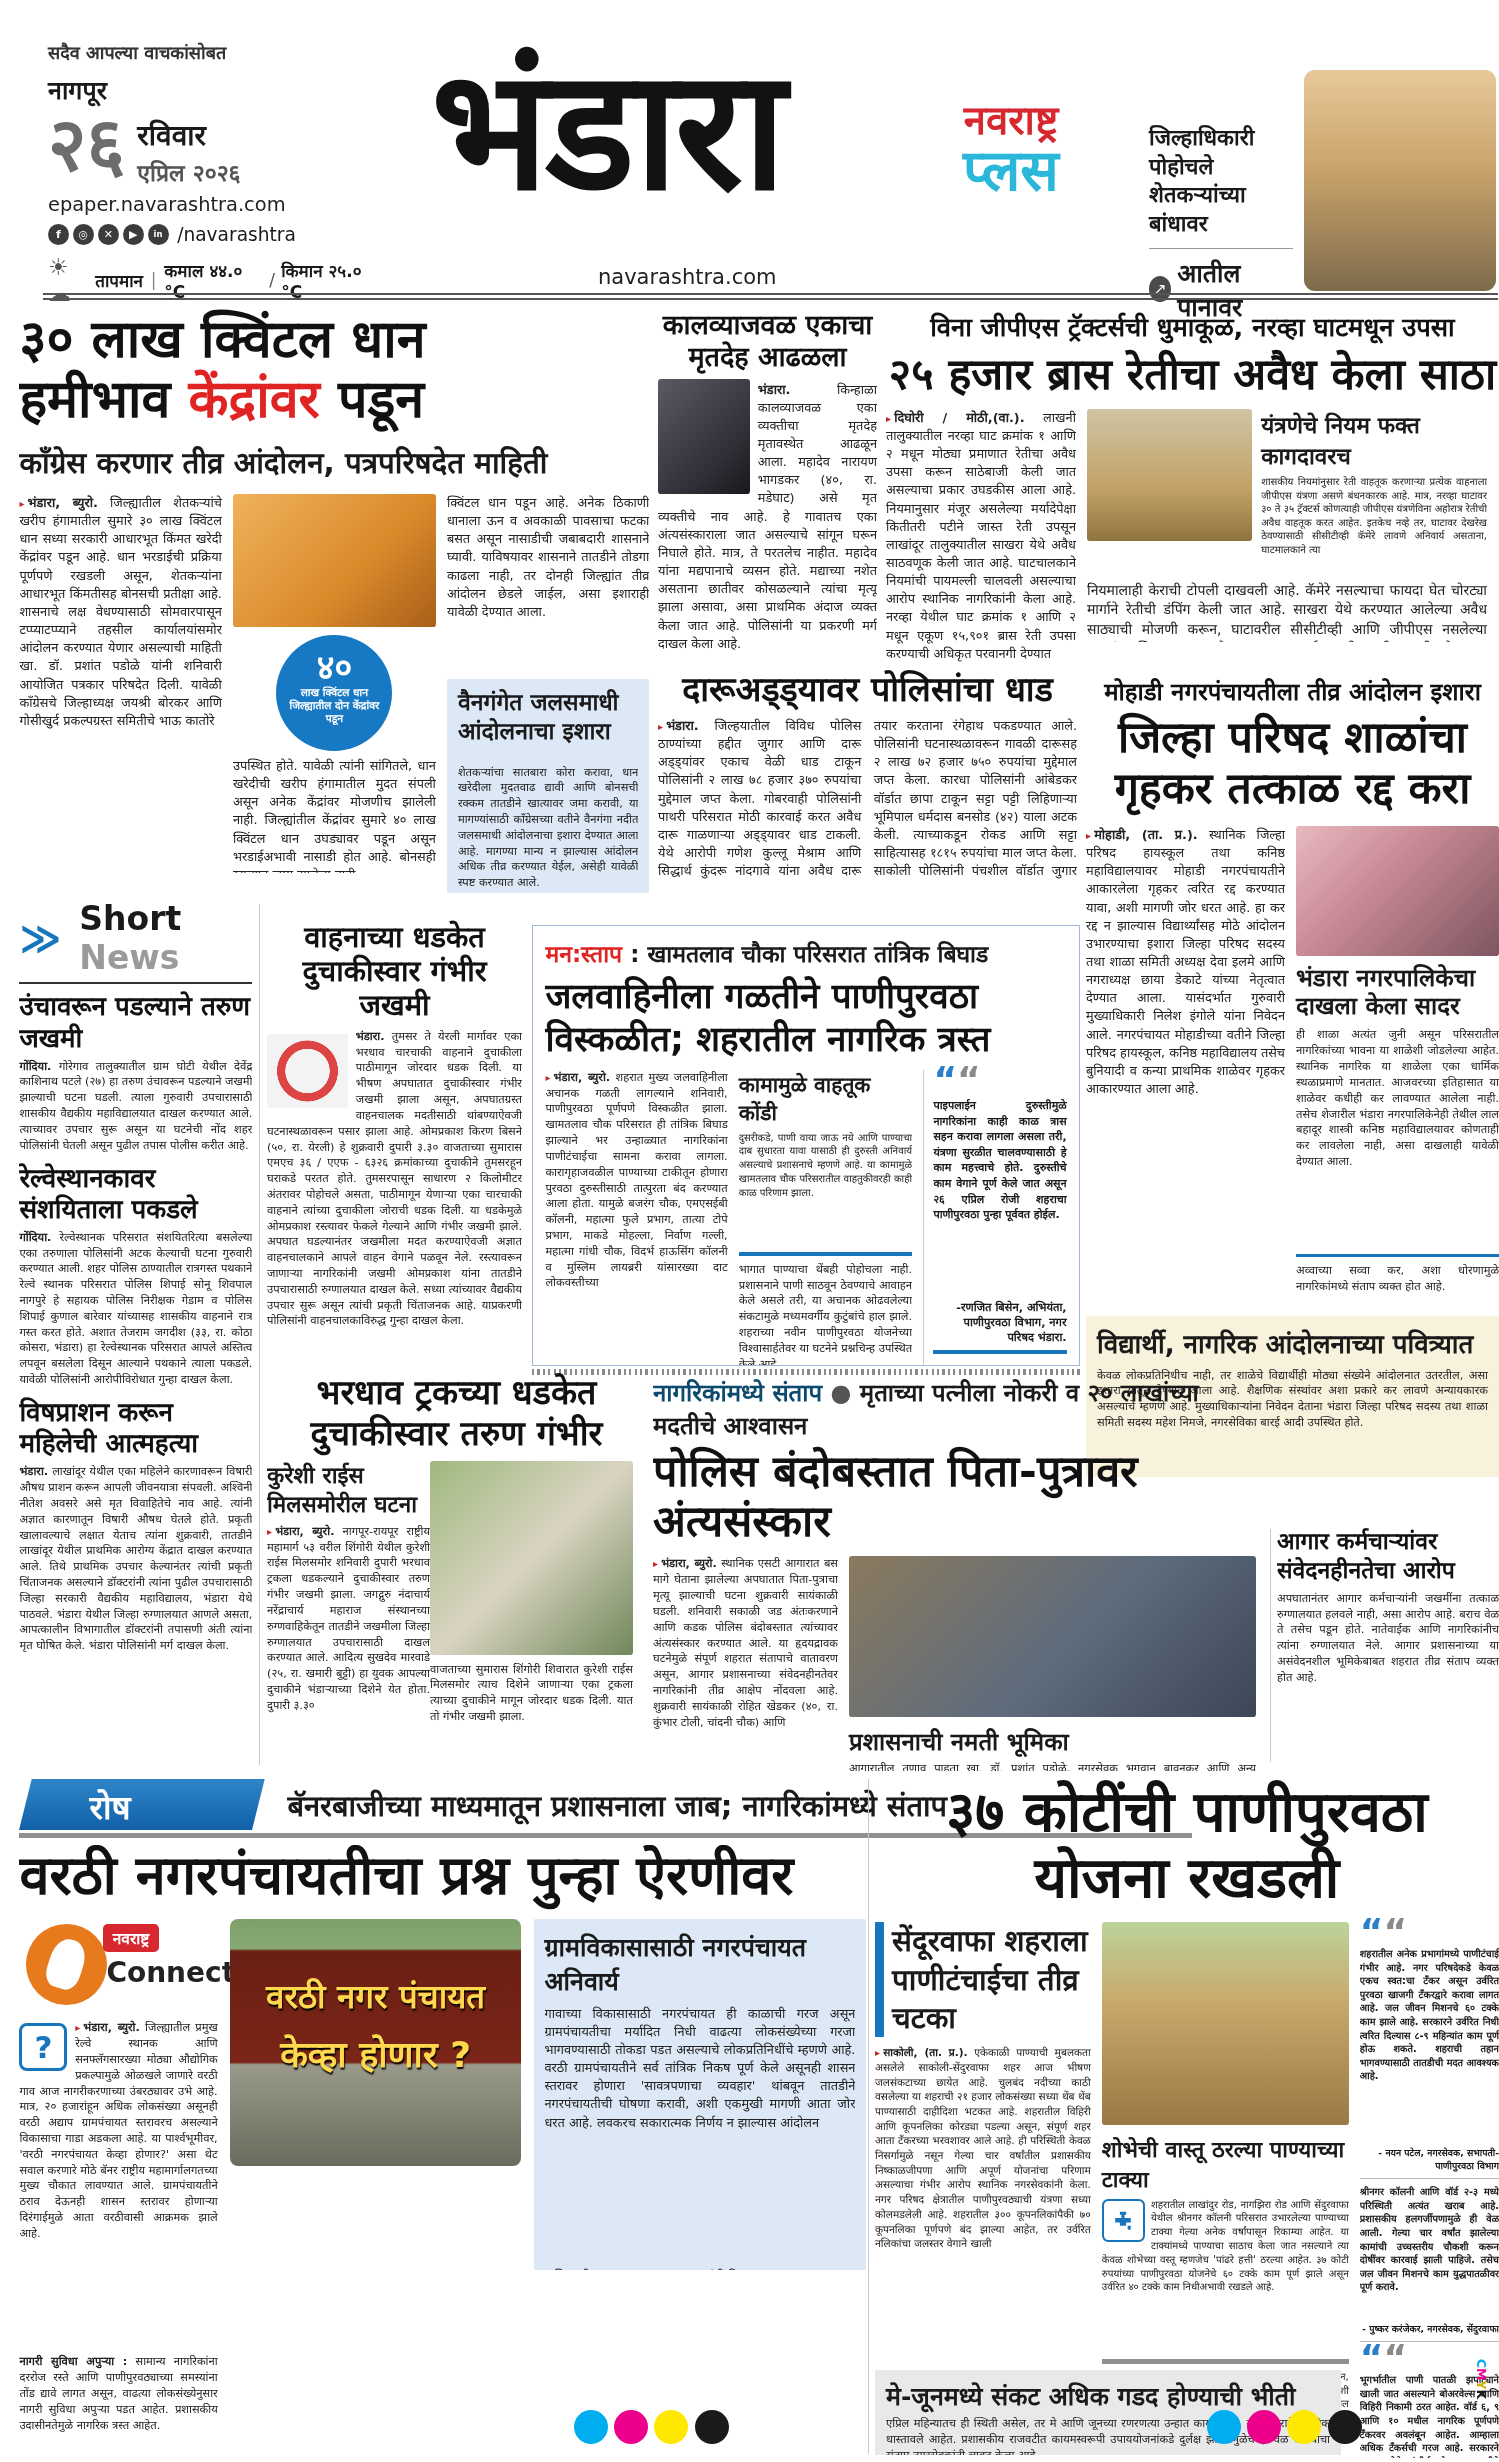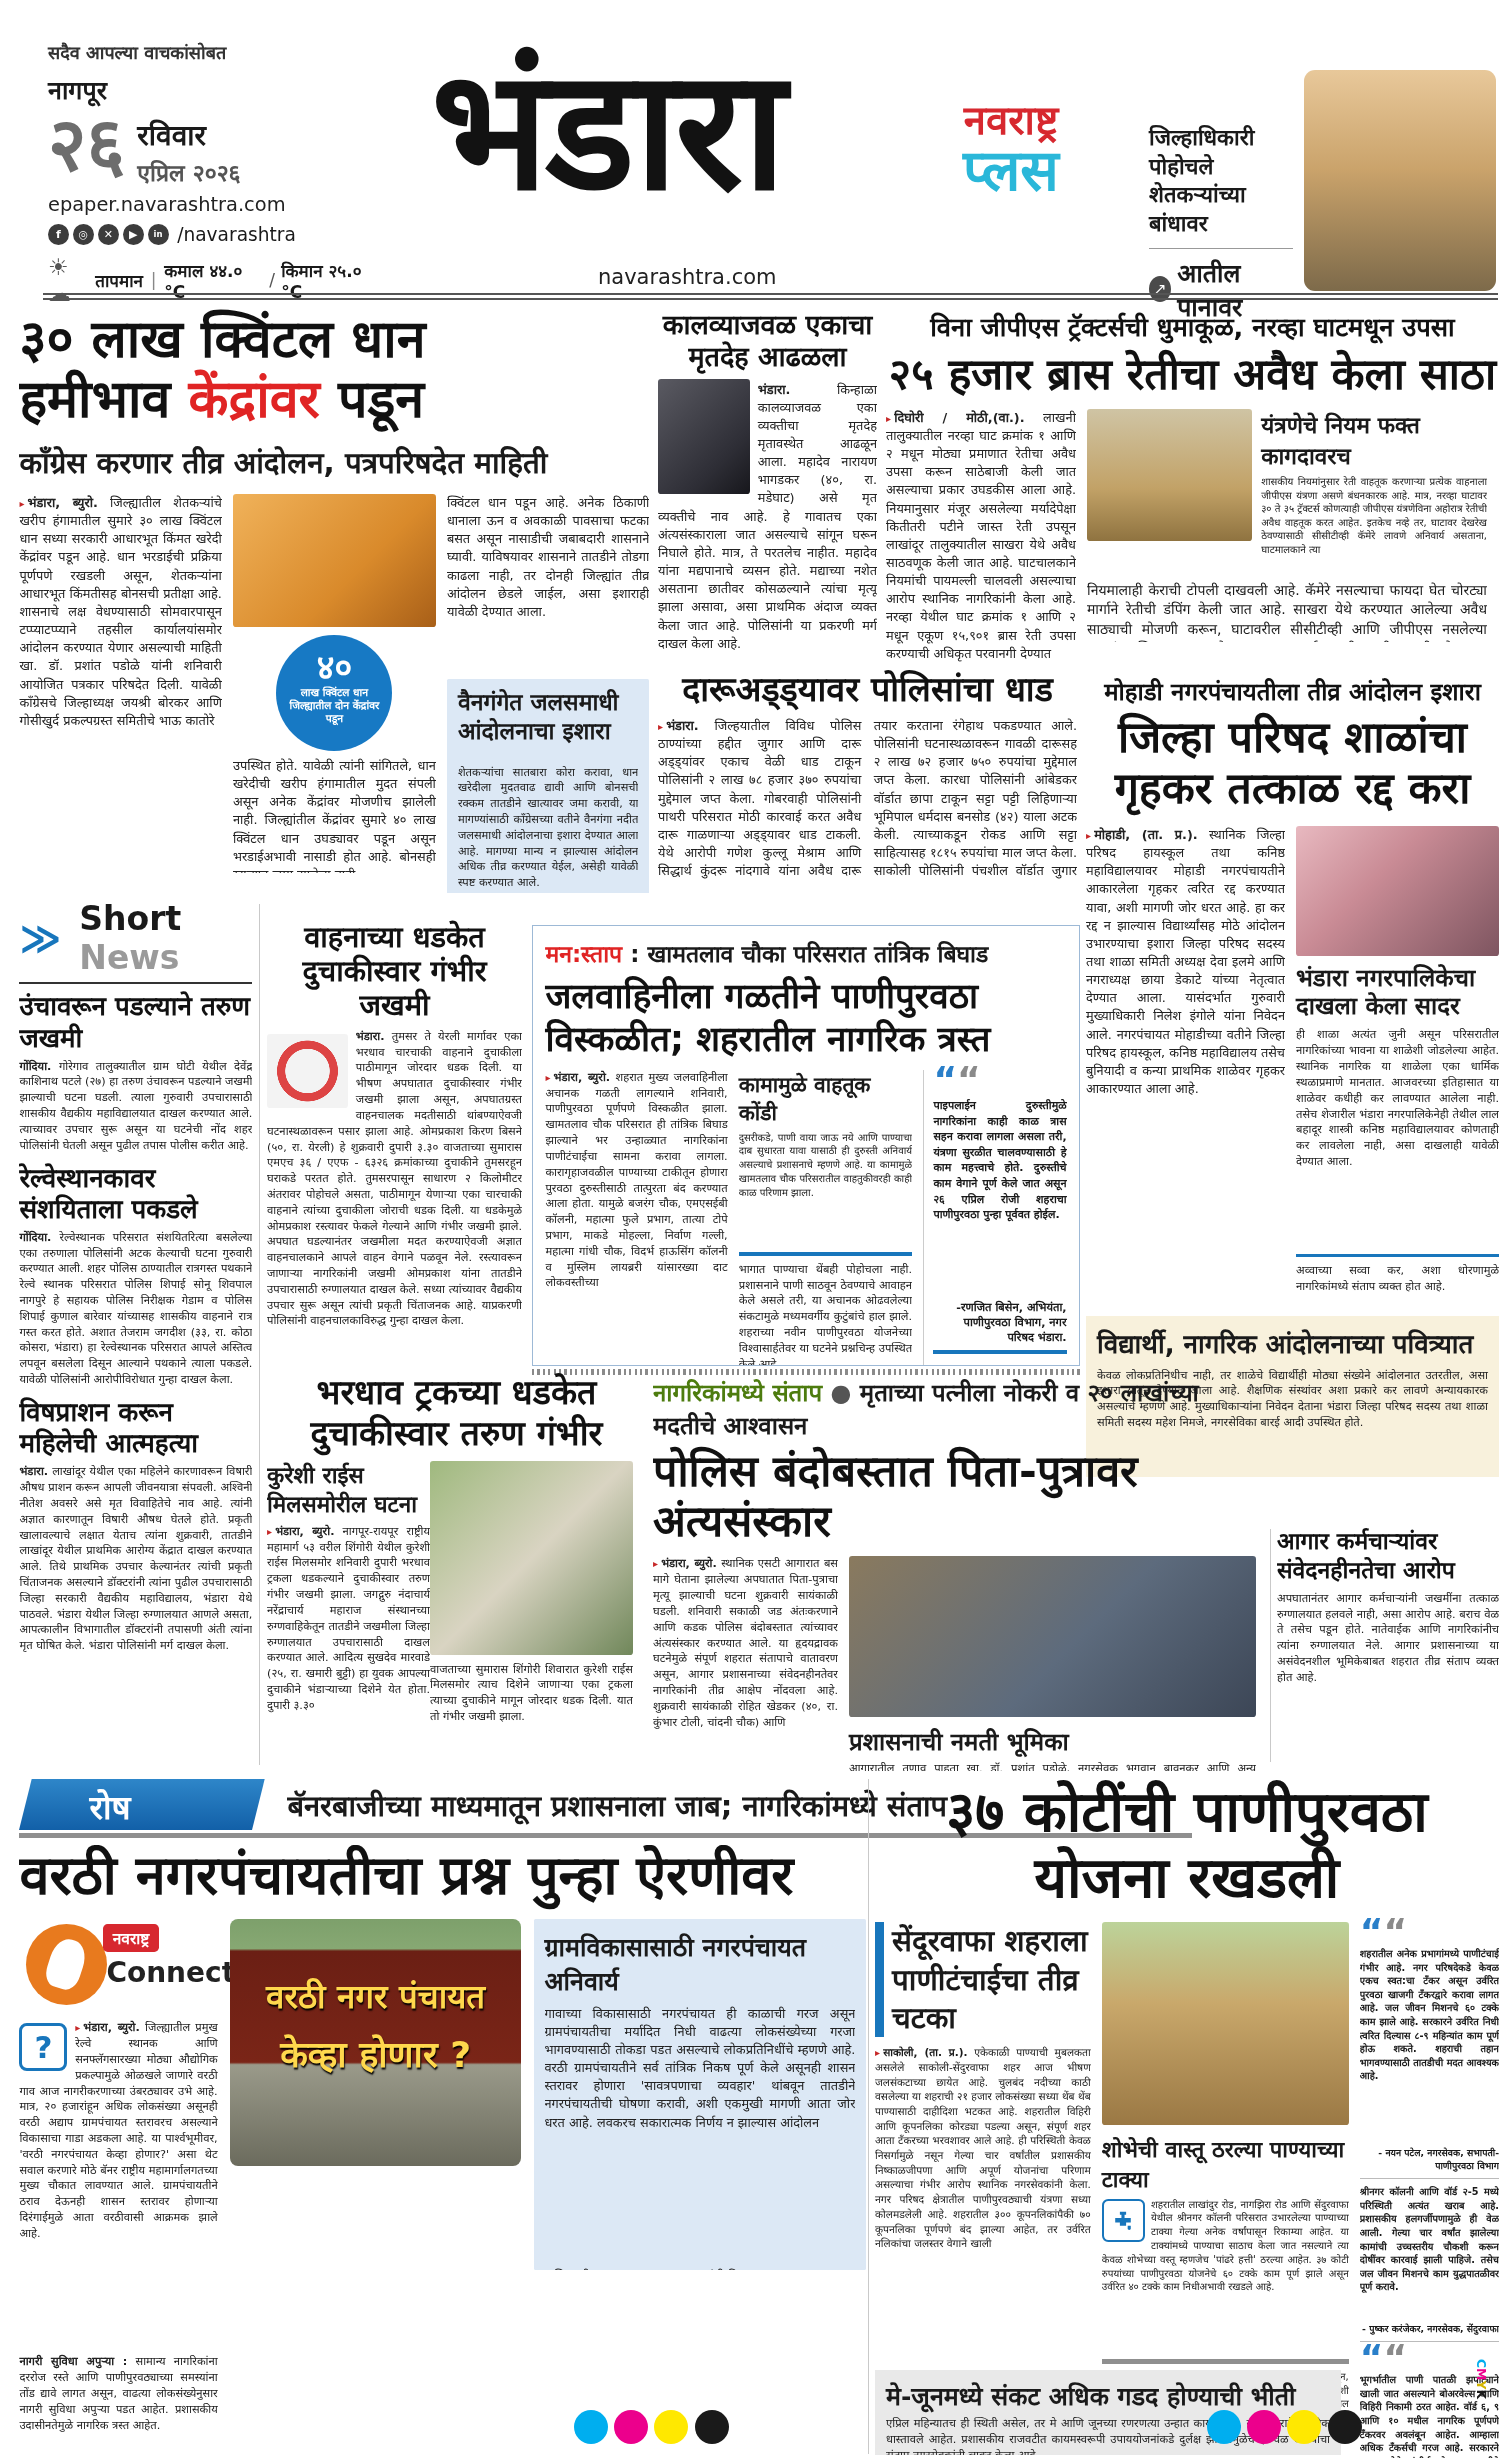--- a/index.html
+++ b/index.html
@@ -253,21 +253,21 @@
     </div>
     <div style="width:203px">
       <div class="photo p-amb" style="width:203px;height:194px"></div>
       <div class="bd-sm ov" style="margin-top:6.2px;height:92px">वाजताच्या सुमारास शिंगोरी शिवारात कुरेशी राईस मिलसमोर त्याच दिशेने जाणाऱ्या एका ट्रकला त्याच्या दुचाकीने मागून जोरदार धडक दिली. यात तो गंभीर जखमी झाला.</div>
     </div>
   </div>
 </div>
 
 <div class="abs ov" style="left:653px;top:1375px;width:613px;height:396px">
   <div style="font-size:24px;font-weight:800">
-    <span style="color:#4d7c0f">नागरिकांमध्ये संताप</span>
+    <span style="color:#0c4a6e">नागरिकांमध्ये संताप</span>
     <span style="color:#555"> ● </span>
     <span>मृताच्या पत्नीला नोकरी व २० लाखांच्या मदतीचे आश्वासन</span>
   </div>
   <h1 style="font-size:43px;margin-top:4.7px">पोलिस बंदोबस्तात पिता-पुत्रावर अंत्यसंस्कार</h1>
   <div style="display:flex;gap:11px;margin-top:9.3px">
     <div class="bd-sm ov" style="width:185px;height:270px">
       <span class="mark">▸</span><span class="dl">भंडारा, ब्युरो.</span>
       <span>स्थानिक एसटी आगारात बस मागे घेताना झालेल्या अपघातात पिता-पुत्राचा मृत्यू झाल्याची घटना शुक्रवारी सायंकाळी घडली. शनिवारी सकाळी जड अंतःकरणाने आणि कडक पोलिस बंदोबस्तात त्यांच्यावर अंत्यसंस्कार करण्यात आले. या हृदयद्रावक घटनेमुळे संपूर्ण शहरात संतापाचे वातावरण असून, आगार प्रशासनाच्या संवेदनहीनतेवर नागरिकांनी तीव्र आक्षेप नोंदवला आहे. शुक्रवारी सायंकाळी रोहित खेडकर (४०, रा. कुंभार टोली, चांदनी चौक) आणि</span>
     </div>
     <div style="width:407px">
@@ -357,21 +357,21 @@
         <span>शहरातील लाखांदुर रोड, नागझिरा रोड आणि सेंदुरवाफा येथील श्रीनगर कॉलनी परिसरात उभारलेल्या पाण्याच्या टाक्या गेल्या अनेक वर्षांपासून रिकाम्या आहेत. या टाक्यांमध्ये पाण्याचा साठाच केला जात नसल्याने त्या केवळ शोभेच्या वस्तू म्हणजेच 'पांढरे हत्ती' ठरल्या आहेत. ३७ कोटी रुपयांच्या पाणीपुरवठा योजनेचे ६० टक्के काम पूर्ण झाले असून उर्वरित ४० टक्के काम निधीअभावी रखडले आहे.</span>
       </div>
       <div class="grayrule" style="margin:6.2px 0"></div>
       <div class="ov" style="font-size:10px;line-height:1.38;text-align:justify;height:116px">जात आहे. शहरातील ४३ सार्वजनिक विहिरी कोरड्या पडल्या असून, सौर ऊर्जेवर आधारित ४१ पाणी उपसा पंप आणि टाक्याही अपयशी ठरत आहेत. सेंदुरवाफा येथील वॉर्ड क्रमांक २ व ३ आणि साकोलीतील वॉर्ड ६, ९ व १० मध्ये परिस्थिती अत्यंत विदारक आहे. येथे दररोज ६ ते ७ टँकरद्वारे पाणीपुरवठा केला जात असला तरी, तो मागणीच्या तुलनेत अत्यंत कमी पडत आहे.</div>
     </div>
     <div style="width:140px">
       <div><span class="qmarkA">“</span><span class="qmarkB">“</span></div>
       <div class="ov" style="font-size:9.7px;font-weight:600;line-height:1.4;text-align:justify;height:194px">शहरातील अनेक प्रभागांमध्ये पाणीटंचाई गंभीर आहे. नगर परिषदेकडे केवळ एकच स्वत:चा टँकर असून उर्वरित पुरवठा खाजगी टँकरद्वारे करावा लागत आहे. जल जीवन मिशनचे ६० टक्के काम झाले आहे. सरकारने उर्वरित निधी त्वरित दिल्यास ८-९ महिन्यांत काम पूर्ण होऊ शकते. शहराची तहान भागवण्यासाठी तातडीची मदत आवश्यक आहे.</div>
       <div class="attr" style="font-size:9.3px">- नयन पटेल, नगरसेवक, सभापती- पाणीपुरवठा विभाग</div>
       <div style="border-top:1.6px solid #bbb;margin:6.2px 0"></div>
-      <div class="ov" style="font-size:9.7px;font-weight:600;line-height:1.4;text-align:justify;height:132px">श्रीनगर कॉलनी आणि वॉर्ड २-5 मध्ये परिस्थिती अत्यंत खराब आहे. प्रशासकीय हलगर्जीपणामुळे ही वेळ आली. गेल्या चार वर्षांत झालेल्या कामांची उच्चस्तरीय चौकशी करून दोषींवर कारवाई झाली पाहिजे. तसेच जल जीवन मिशनचे काम युद्धपातळीवर पूर्ण करावे.</div>
+      <div class="ov" style="font-size:9.7px;font-weight:600;line-height:1.4;text-align:justify;height:132px">श्रीनगर कॉलनी आणि वॉर्ड २-३ मध्ये परिस्थिती अत्यंत खराब आहे. प्रशासकीय हलगर्जीपणामुळे ही वेळ आली. गेल्या चार वर्षांत झालेल्या कामांची उच्चस्तरीय चौकशी करून दोषींवर कारवाई झाली पाहिजे. तसेच जल जीवन मिशनचे काम युद्धपातळीवर पूर्ण करावे.</div>
       <div class="attr" style="font-size:9.3px">- पुष्कर करंजेकर, नगरसेवक, सेंदुरवाफा</div>
       <div style="border-top:1.6px solid #bbb;margin:6.2px 0"></div>
       <div><span class="qmarkA">“</span><span class="qmarkB">“</span></div>
       <div class="ov" style="font-size:9.7px;font-weight:600;line-height:1.4;text-align:justify;height:99px">भूगर्भातील पाणी पातळी झपाट्याने खाली जात असल्याने बोअरवेल्स आणि विहिरी निकामी ठरत आहेत. वॉर्ड ६, ९ आणि १० मधील नागरिक पूर्णपणे टँकरवर अवलंबून आहेत. आम्हाला अधिक टँकर्सची गरज आहे. सरकारने या समस्येचे गांभीर्य ओळखून तातडीने विशेष निधी मंजूर करावा.</div>
       <div class="attr" style="font-size:9.3px">- सोनू बैरागी, नगरसेवक</div>
     </div>
   </div>
   <div style="position:absolute;left:0;top:591px;width:466px;height:85px;background:#e9e9e9;padding:7.8px 11px;overflow:hidden">
     <div style="font-size:25px;font-weight:800">मे-जूनमध्ये संकट अधिक गडद होण्याची भीती</div>
     <div class="bd-sm" style="margin-top:4.7px">एप्रिल महिन्यातच ही स्थिती असेल, तर मे आणि जूनच्या रणरणत्या उन्हात काय होईल, या विचाराने नागरिक धास्तावले आहेत. प्रशासकीय राजवटीत कायमस्वरूपी उपाययोजनांकडे दुर्लक्ष झाल्यामुळेच ही वेळ आल्याचा संताप नगरसेवकांनी व्यक्त केला आहे.</div>

